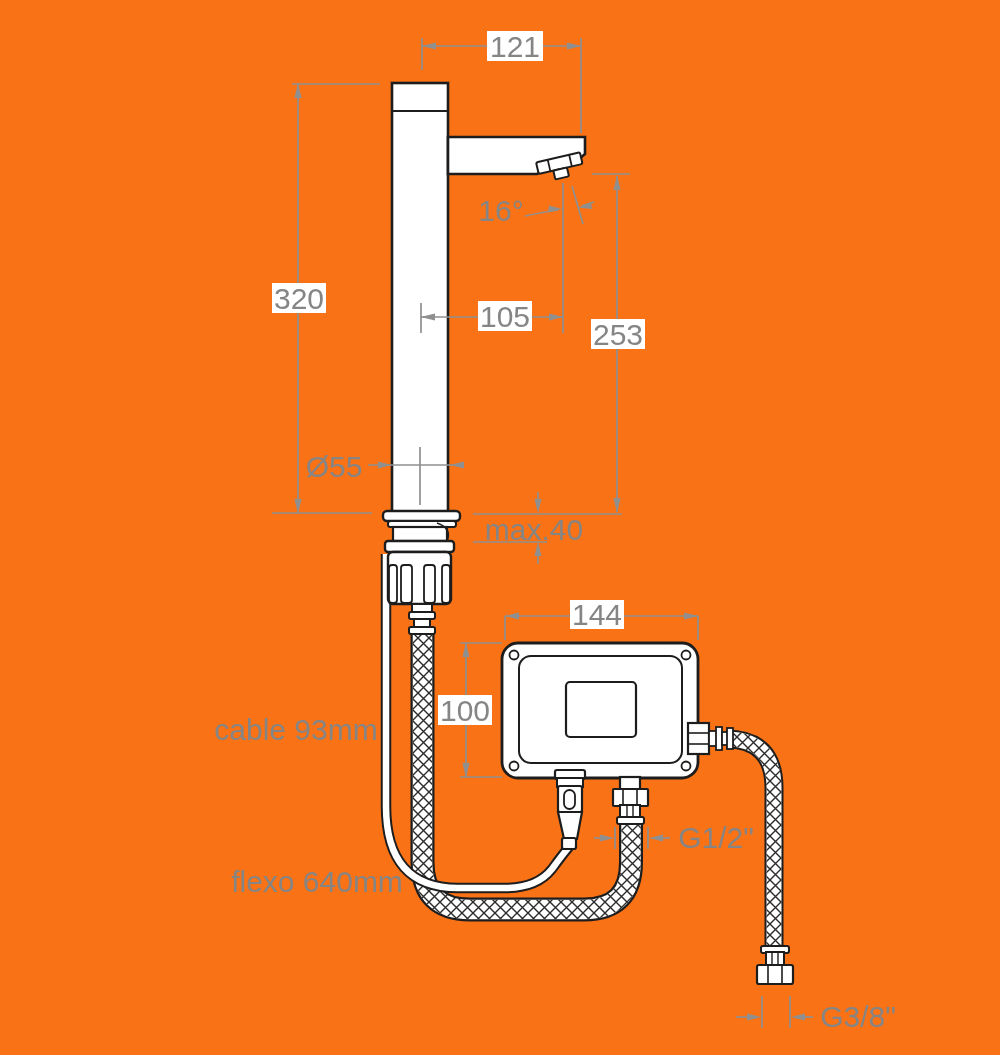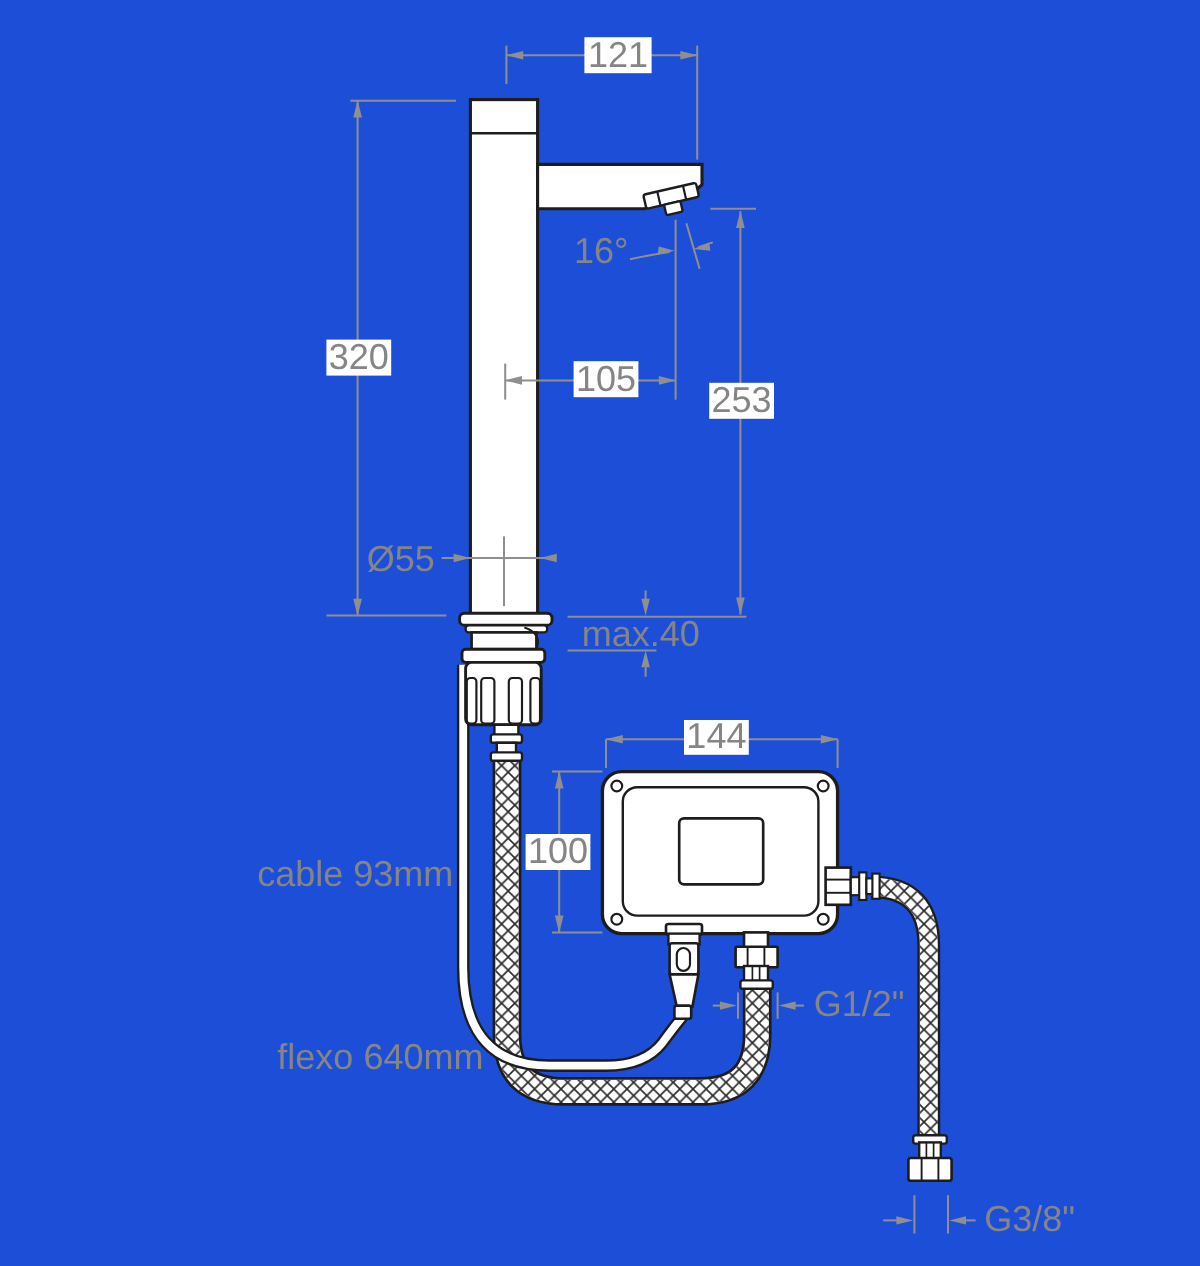--- a/index.html
+++ b/index.html
@@ -1,16 +1,16 @@
 <!DOCTYPE html>
 <html><head>
 <meta charset="utf-8">
 <style>
   html,body{margin:0;padding:0;background:#ffffff;}
-  .stage{position:relative;width:1000px;height:1055px;background:#1d4ed8;overflow:hidden;
+  .stage{position:relative;width:1000px;height:1055px;background:#f97316;overflow:hidden;
          font-family:"Liberation Sans", sans-serif;}
   svg{display:block;}
   .dim-text{font-family:"Liberation Sans", sans-serif;font-size:30px;fill:#858585;}
   .blk{stroke:#1d1d1d;fill:#ffffff;}
   .blk-line{stroke:#1d1d1d;fill:none;}
   .dim{stroke:#8f8f8f;stroke-width:1.7;fill:none;}
   .dim-fill{fill:#8f8f8f;stroke:none;}
   .bg{fill:#ffffff;stroke:none;}
 </style>
 </head>

